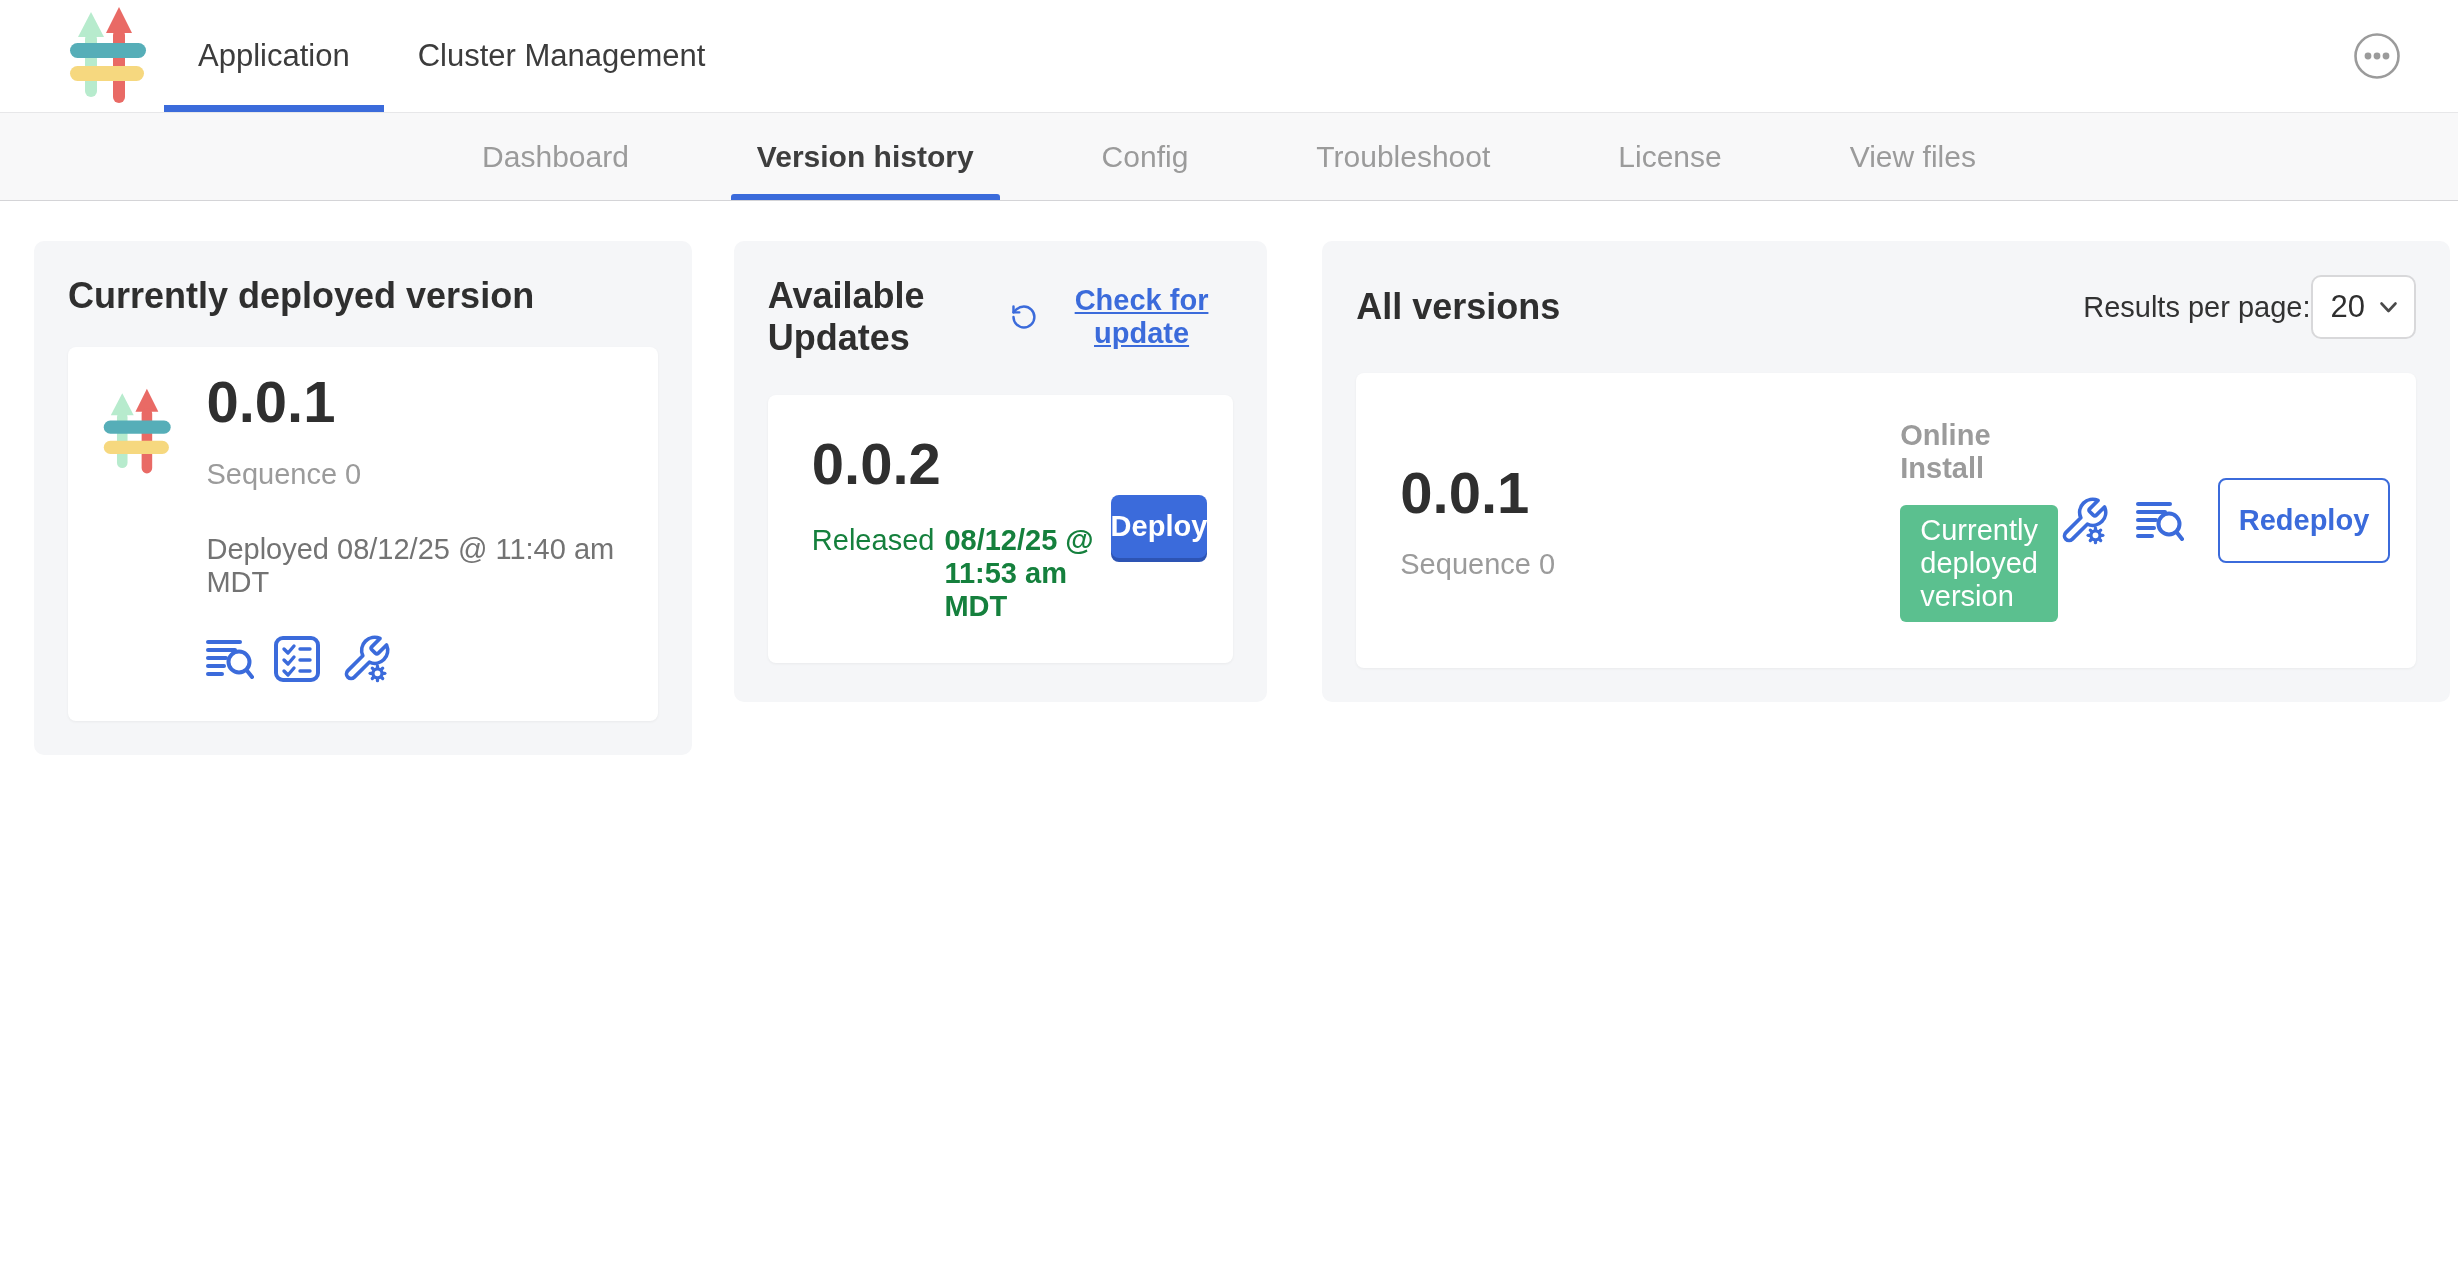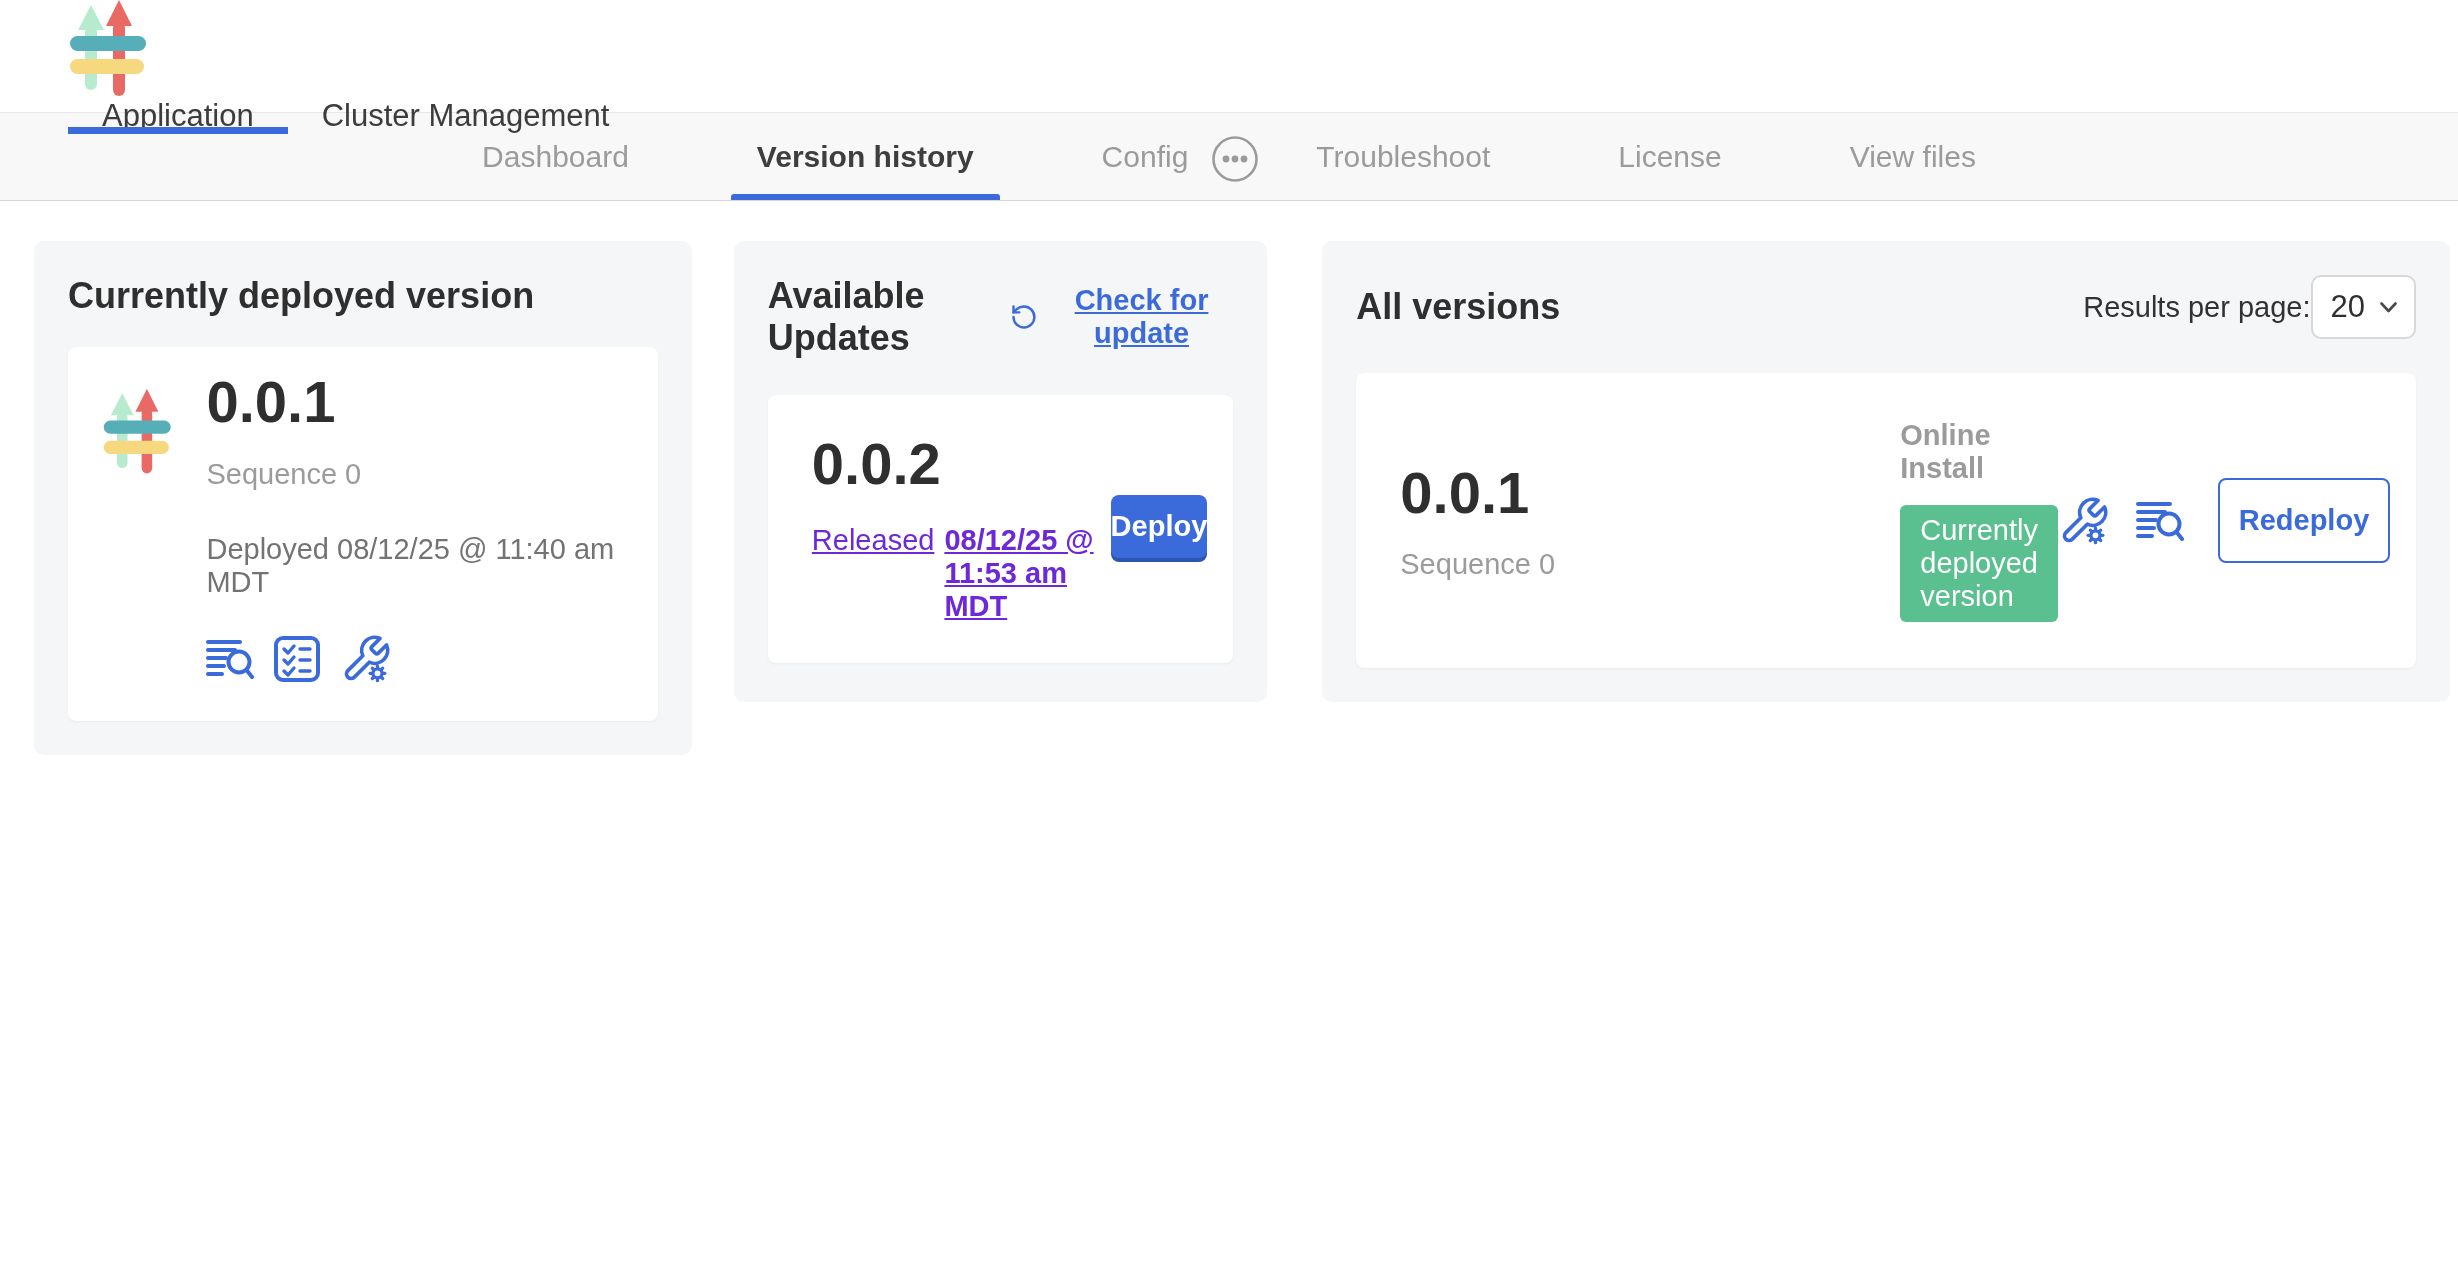--- a/index.html
+++ b/index.html
@@ -1,21 +1,21 @@
 <!DOCTYPE html>
 <html><head>
 <meta charset="utf-8">
 <style>
   * { margin:0; padding:0; box-sizing:border-box; }
   html,body { background:#fff; }
   body { font-family:"Liberation Sans","DejaVu Sans",sans-serif; color:#323232; }
   .page { width:2458px; height:1274px; background:#fff; overflow:hidden; position:relative; }
 
   
-  .topbar { height:113px; background:#fff; border-bottom:1px solid #e7e7e9; display:flex; align-items:stretch; padding-left:68px;flex-direction:column; }
+  .topbar { height:113px; background:#fff; border-bottom:1px solid #e7e7e9; display:flex; align-items:stretch; padding-left:68px; }
   .logo-wrap { display:flex; align-items:center; margin-right:16px; }
   .top-tabs { display:flex; align-items:stretch; }
   .top-tab { position:relative; display:flex; align-items:center; padding:0 34px; font-size:31px; color:#3c3c3c; cursor:pointer; }
   .top-tab.active::after { content:""; position:absolute; left:0; right:0; bottom:0; height:7px; background:#3B6BDB; }
   .topbar .spacer { flex:1; }
   .ellipsis-btn { align-self:center; margin-right:56px; width:50px; height:50px; border-radius:50%; border:none; background:transparent; cursor:pointer; display:flex; align-items:center; justify-content:center; }
 
   
   .subnav { height:88px; background:#f8f8f9; border-bottom:1px solid #d4d4d7; display:flex; justify-content:center; }
   .subtab { position:relative; display:flex; align-items:center; padding:0 64px; font-size:30px; color:#9b9b9b; cursor:pointer; }
@@ -38,21 +38,21 @@
   .action-icon { display:inline-flex; cursor:pointer; background:none; border:none; padding:0; }
 
   
   .right-col { flex:1; display:flex; gap:55px; }
 
   .updates-card { padding:34px; }
   .card-head { display:flex; align-items:center; justify-content:space-between; }
   .check-link { display:flex; align-items:center; gap:12px; background:none; border:none; cursor:pointer; }
   .check-link span { font-size:29px; font-weight:600; color:#3B6BDB; text-decoration:underline; }
   .update-row { margin-top:36px; background:#fff; border-radius:8px; box-shadow:0 1px 3px rgba(0,0,0,.05); padding:36px 26px 40px 44px; display:flex; align-items:center; justify-content:space-between; }
-  .released-line { margin-top:26px; display:flex; gap:10px; font-size:29px; color:#6d28d9;text-decoration:underline; }
+  .released-line { margin-top:26px; display:flex; gap:10px; font-size:29px; color:#15803d; }
   .released-line .b { font-weight:700; }
   .deploy-btn { background:#3B6BDB; color:#fff; font-weight:700; font-size:29px; border:none; border-radius:8px; width:150px; height:63px; box-shadow:0 4px 0 #2d54b4; cursor:pointer; font-family:inherit; }
 
   .versions-card { padding:34px; min-height:385px; }
   .rpp { display:flex; align-items:center; }
   .rpp-label { font-size:29px; color:#323232; }
   .rpp-select { display:flex; align-items:center; gap:14px; background:#fff; border:2px solid #d8d8da; border-radius:10px; height:64px; padding:0 16px 0 18px; font-size:31px; color:#2f2f2f; cursor:pointer; }
   .version-row { margin-top:34px; background:#fff; border-radius:8px; box-shadow:0 1px 3px rgba(0,0,0,.05); padding:46px 26px 46px 44px; display:flex; align-items:center; }
   .vr-left { flex:0 0 500px; }
   .vr-mid { flex:1; }

